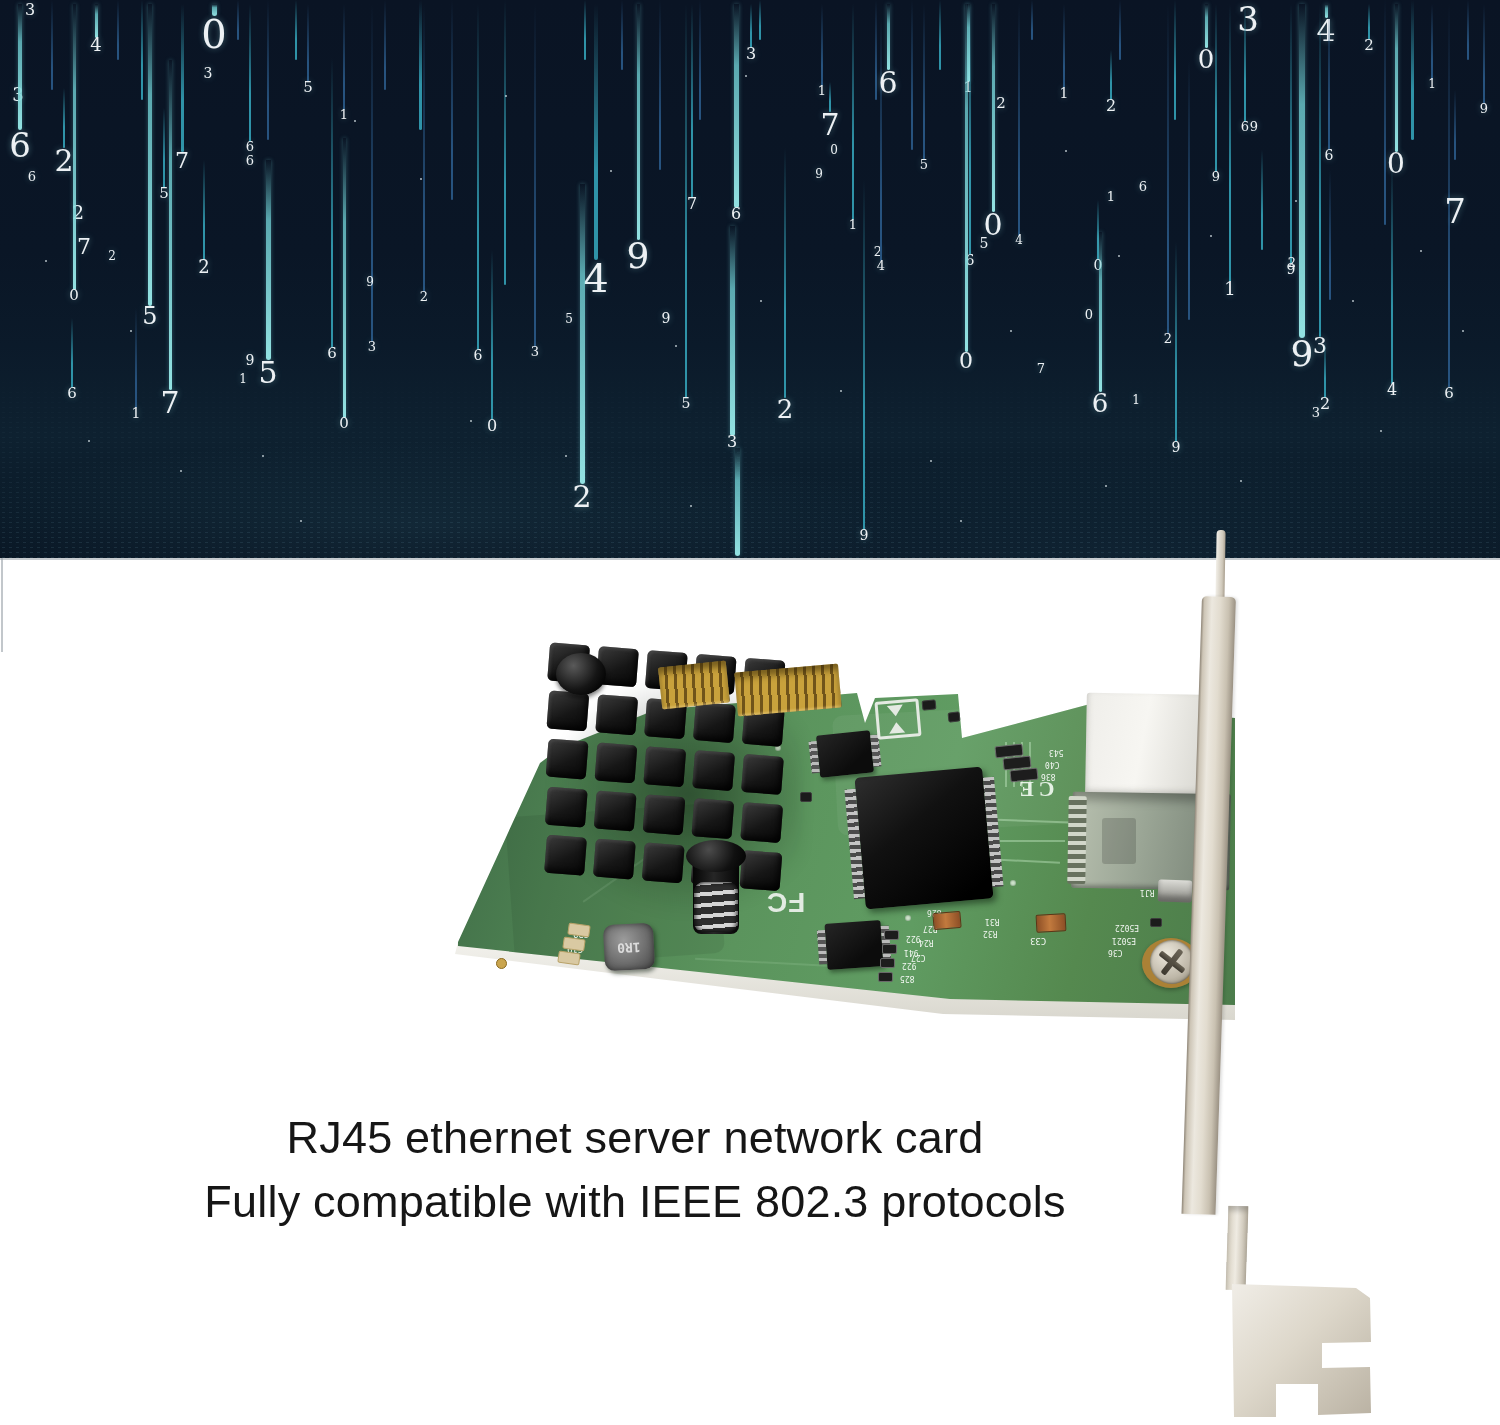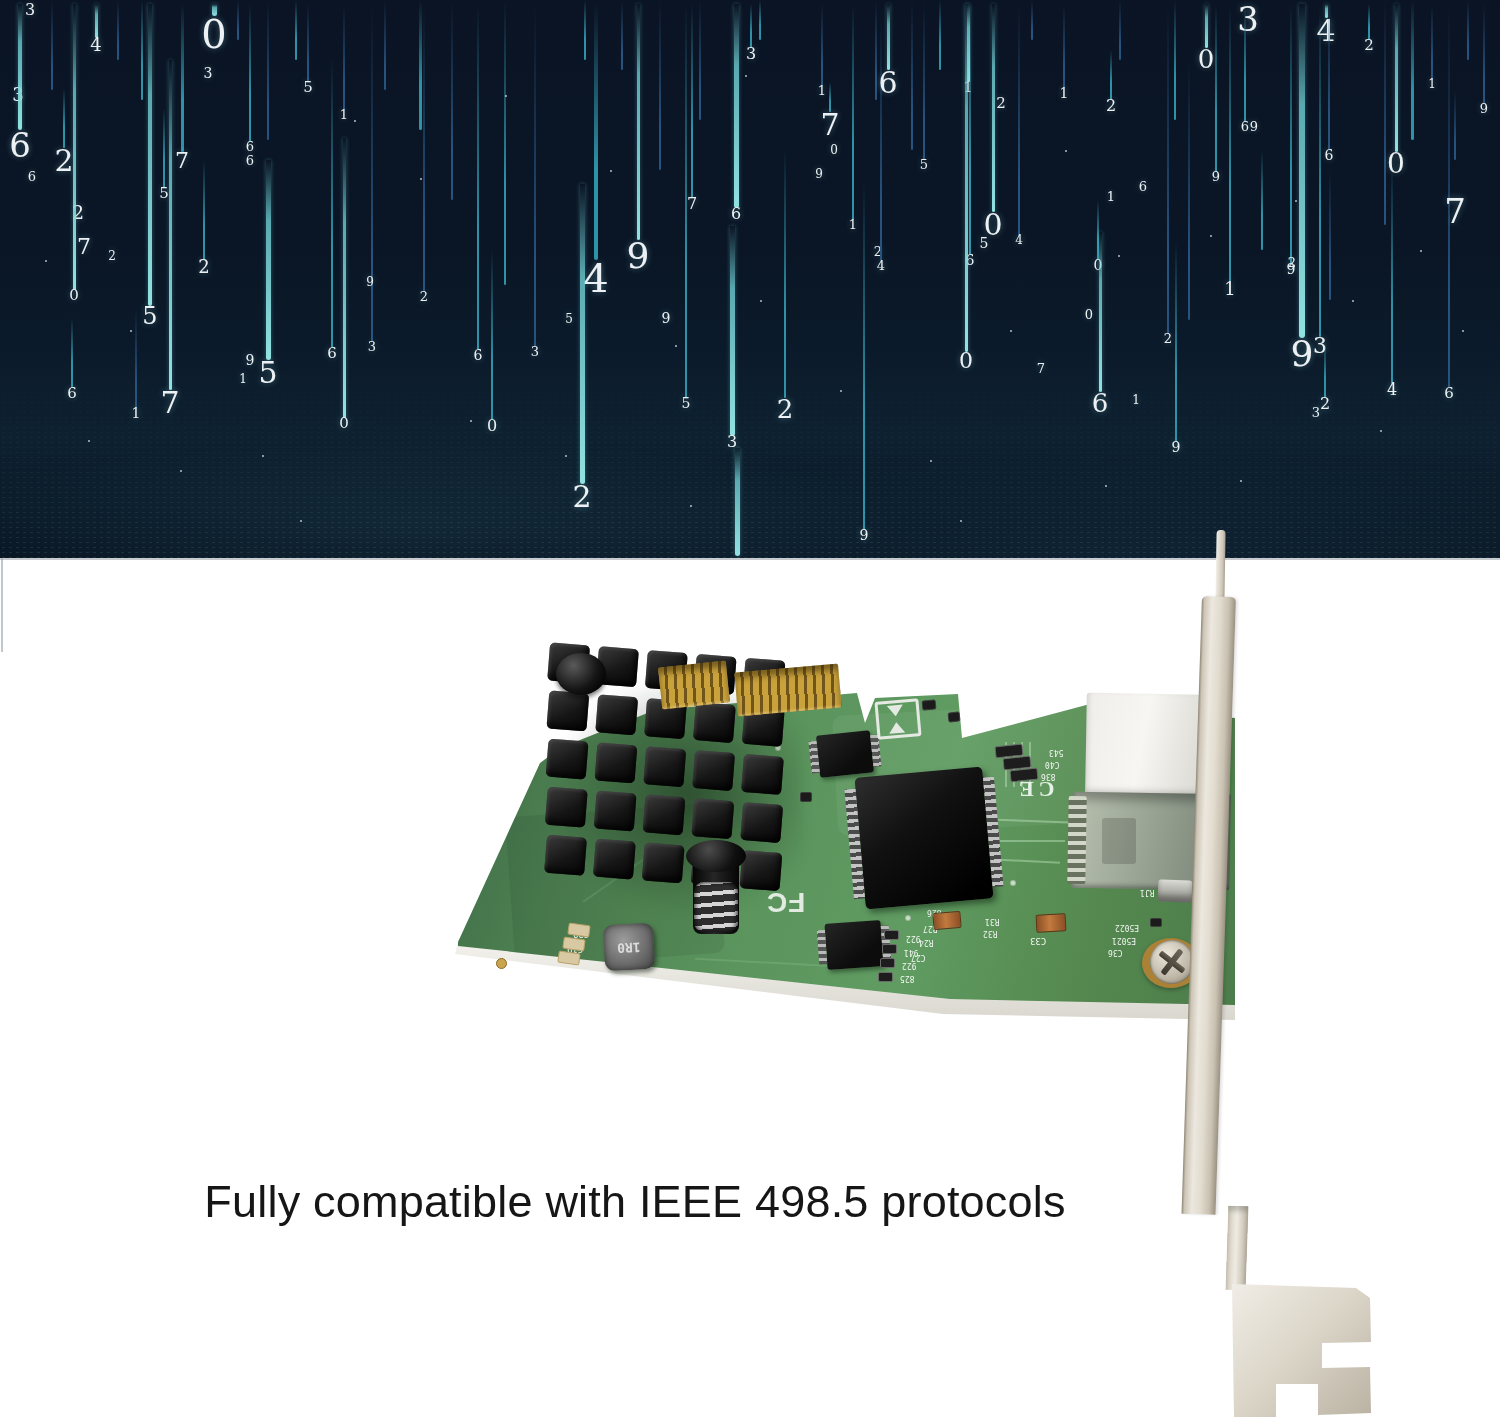--- a/index.html
+++ b/index.html
@@ -495,14 +495,15 @@
       <div class="slot h"></div>
       <div class="slot v"></div>
     </div>
 
     <div class="brk-pin"></div>
     <div class="brk-strip"></div>
     <div class="brk-neck"></div>
     <div class="brk-foot"></div>
   </div>
 
-  <div class="caption-line" style="top:1176px;">Fully compatible with IEEE 498.5 protocols</div>
+  <div class="caption-line" style="top:1112px;">RJ45 ethernet server network card</div>
+  <div class="caption-line" style="top:1176px;">Fully compatible with IEEE 802.3 protocols</div>
 </div>
 
 </body></html>

